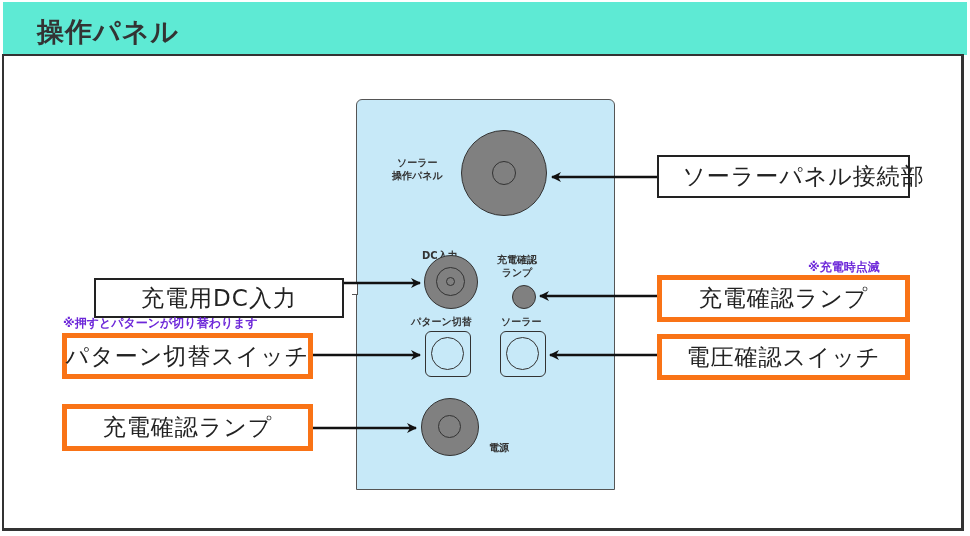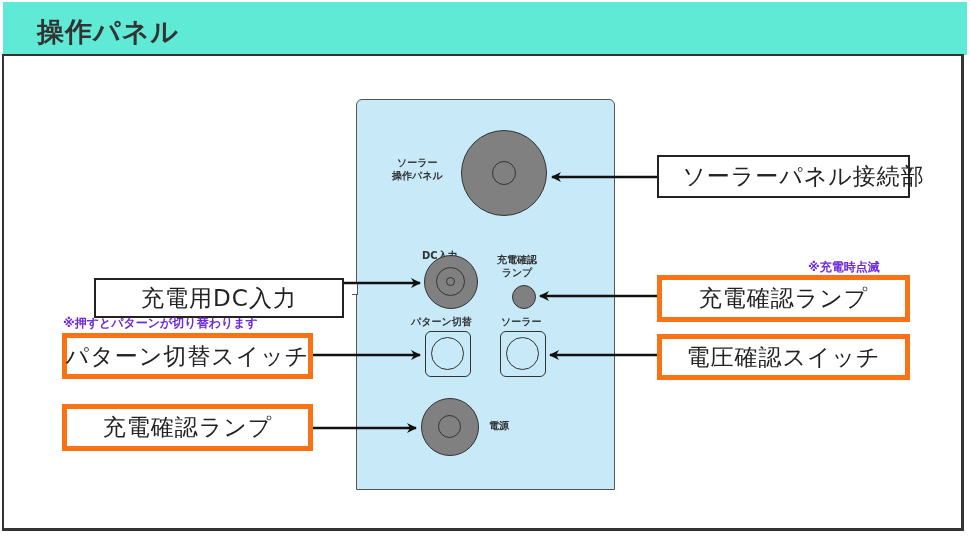--- a/index.html
+++ b/index.html
@@ -60,21 +60,21 @@
 </div>
 
 <div class="plabel" style="left:501px; top:315px;">ソーラー</div>
 <div class="btn-sq" style="left:500px; top:331px;">
   <div class="ring"></div>
 </div>
 
 <div class="knob" style="left:421px; top:398px; width:58px; height:58px;">
   <div class="ring" style="left:16px; top:16px; width:23px; height:23px;"></div>
 </div>
-<div class="plabel" style="left:489px; top:419px;text-align:center;">電源</div>
+<div class="plabel" style="left:489px; top:441px;text-align:center;">電源</div>
 
 <svg class="arrows" width="970" height="536">
   <defs>
     <marker id="ah" markerWidth="10" markerHeight="10" refX="9" refY="5" orient="auto" markerUnits="userSpaceOnUse">
       <path d="M0,0 L10,5 L0,10 L3,5 Z" fill="#111"></path>
     </marker>
   </defs>
   <g stroke="#111" stroke-width="2.5" fill="none">
     <line x1="658" y1="177" x2="552" y2="177" marker-end="url(#ah)"></line>
     <line x1="313" y1="283" x2="420" y2="283" marker-end="url(#ah)"></line>

